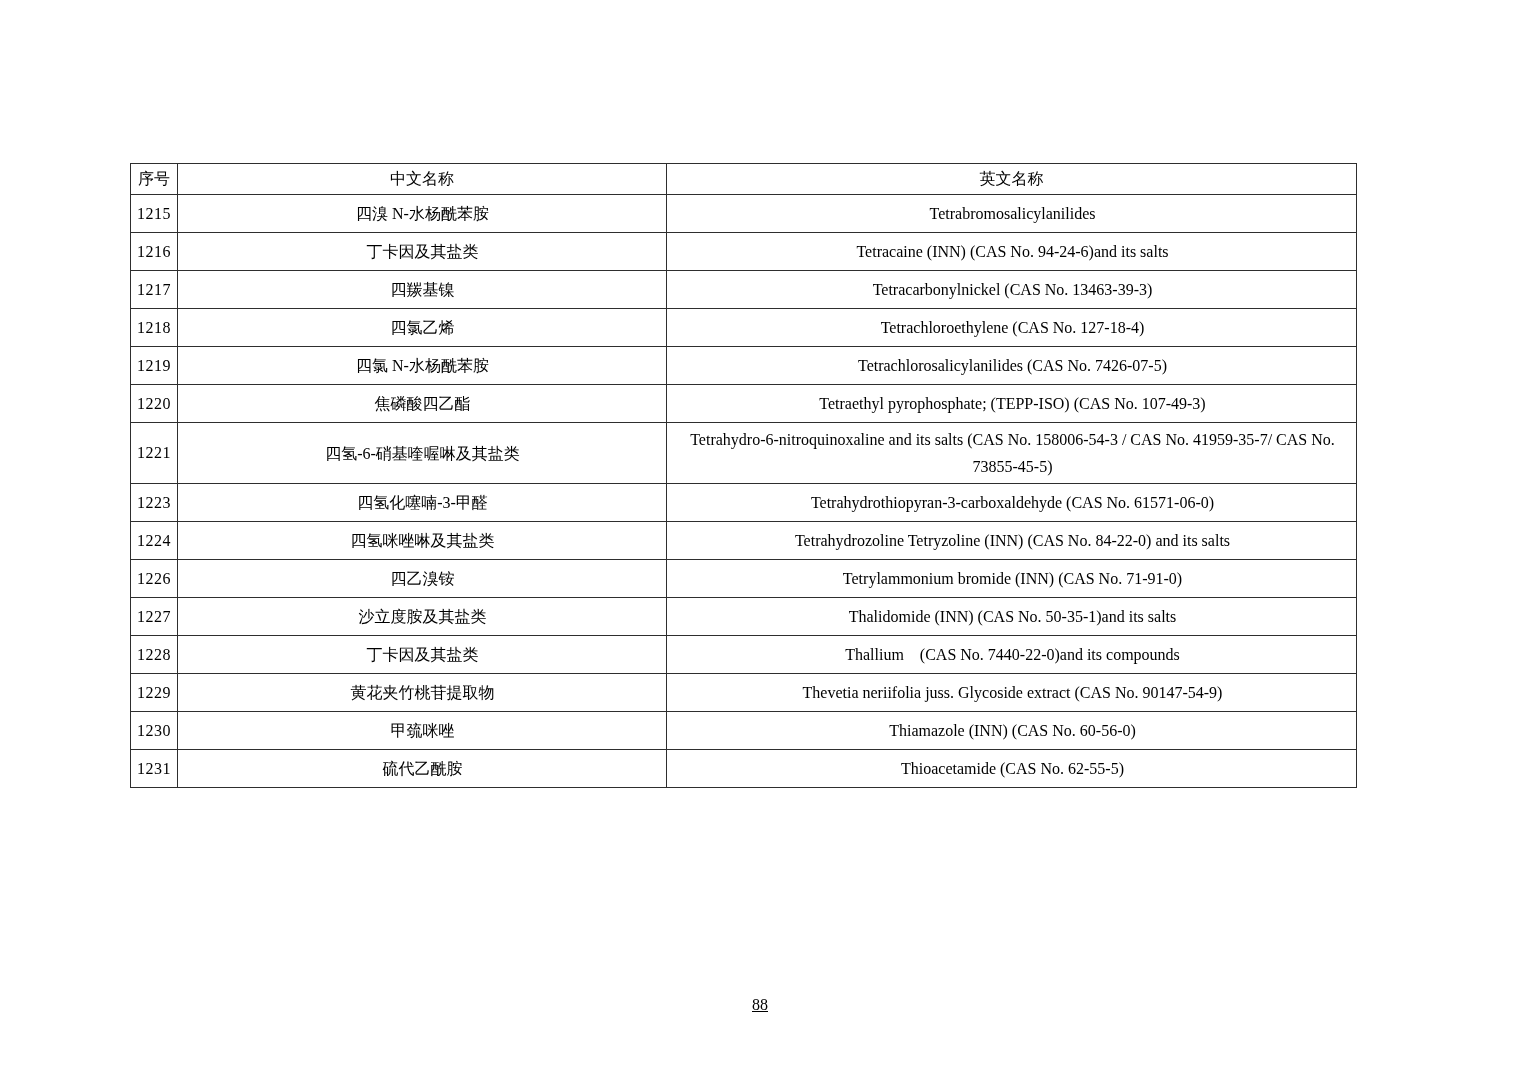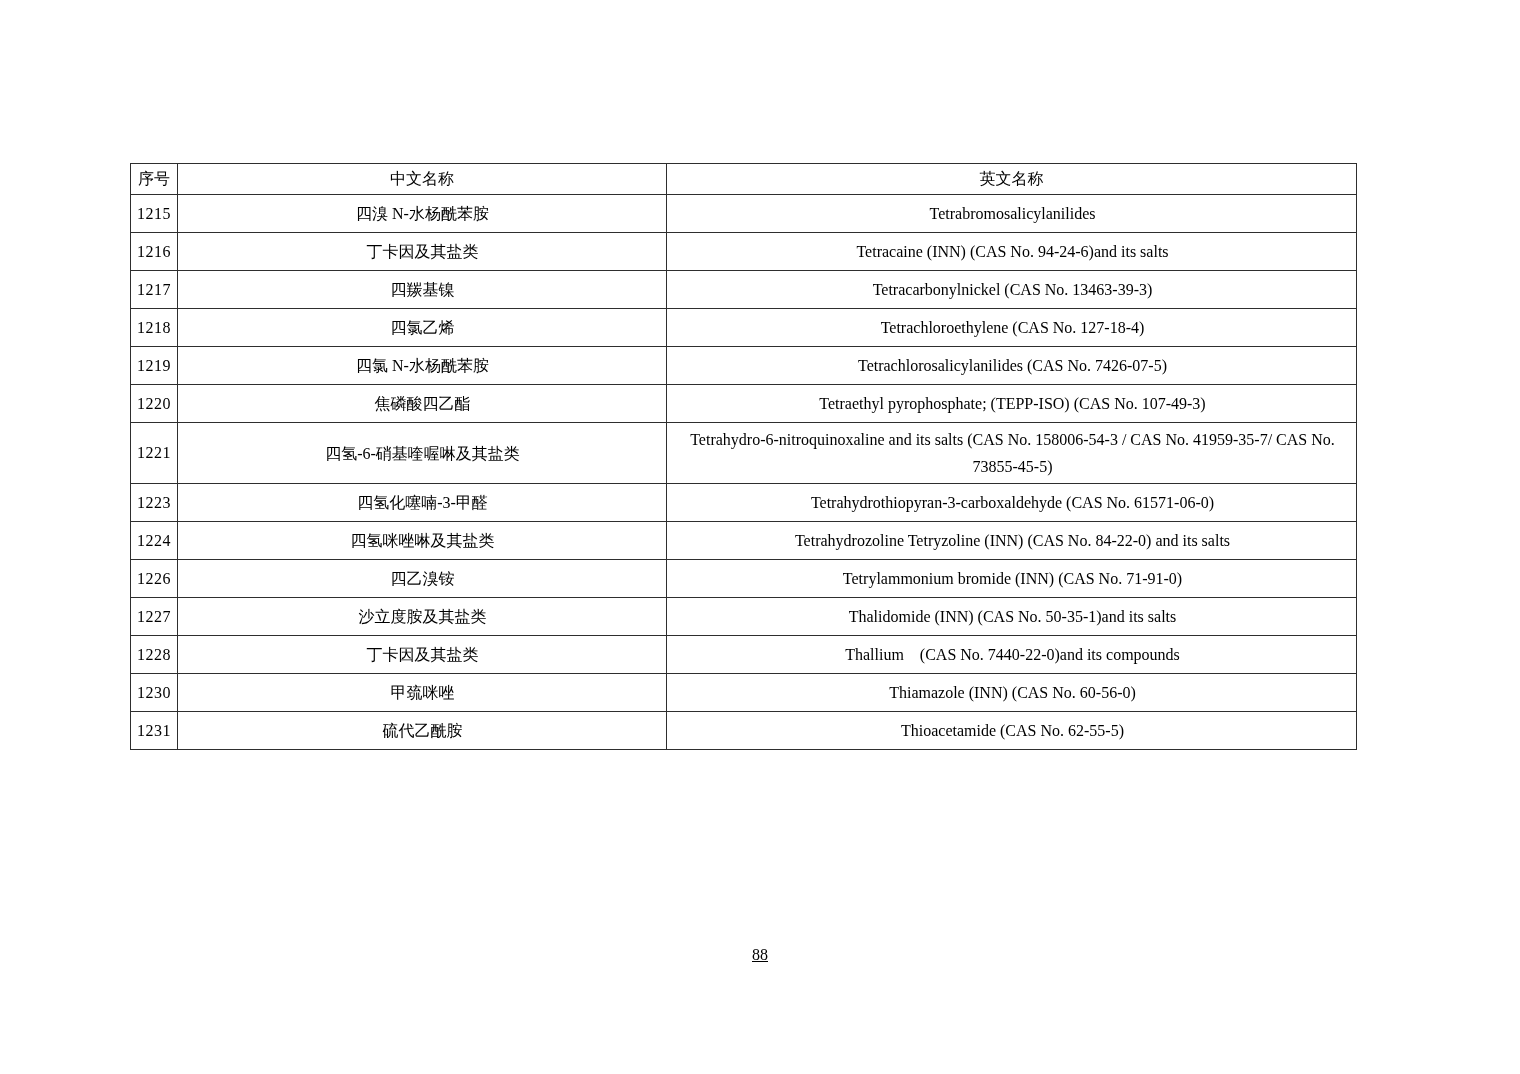--- a/index.html
+++ b/index.html
@@ -46,21 +46,21 @@
   }
   td.col-en {
     text-align: center;
     padding: 3px 3px 3px 5px;
     white-space: pre-wrap;
     line-height: 27px;
     font-size: 15.5px;
   }
   .page-footer {
     position: absolute;
-    top: 946px;
+    top: 996px;
     left: 0;
     width: 100%;
     text-align: center;
     font-size: 16px;
     color: #000000;
     text-decoration: underline;
   }
 </style>
 </head>
 <body>
@@ -149,20 +149,25 @@
           <td class="col-cn">沙立度胺及其盐类</td>
           <td class="col-en">Thalidomide (INN) (CAS No. 50-35-1)and its salts</td>
         </tr>
 
         <tr>
           <td class="col-no">1228</td>
           <td class="col-cn">丁卡因及其盐类</td>
           <td class="col-en">Thallium　(CAS No. 7440-22-0)and its compounds</td>
         </tr>
 
+        <tr>
+          <td class="col-no">1229</td>
+          <td class="col-cn">黄花夹竹桃苷提取物</td>
+          <td class="col-en">Thevetia neriifolia juss. Glycoside extract (CAS No. 90147-54-9)</td>
+        </tr>
 
         <tr>
           <td class="col-no">1230</td>
           <td class="col-cn">甲巯咪唑</td>
           <td class="col-en">Thiamazole (INN) (CAS No. 60-56-0)</td>
         </tr>
 
         <tr>
           <td class="col-no">1231</td>
           <td class="col-cn">硫代乙酰胺</td>

